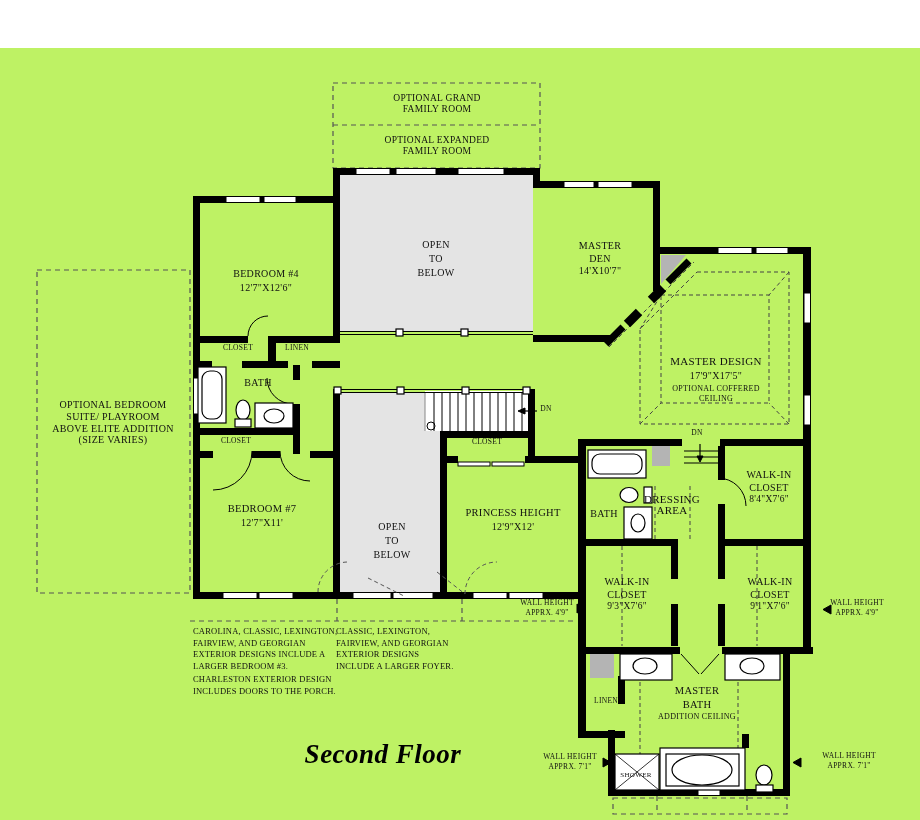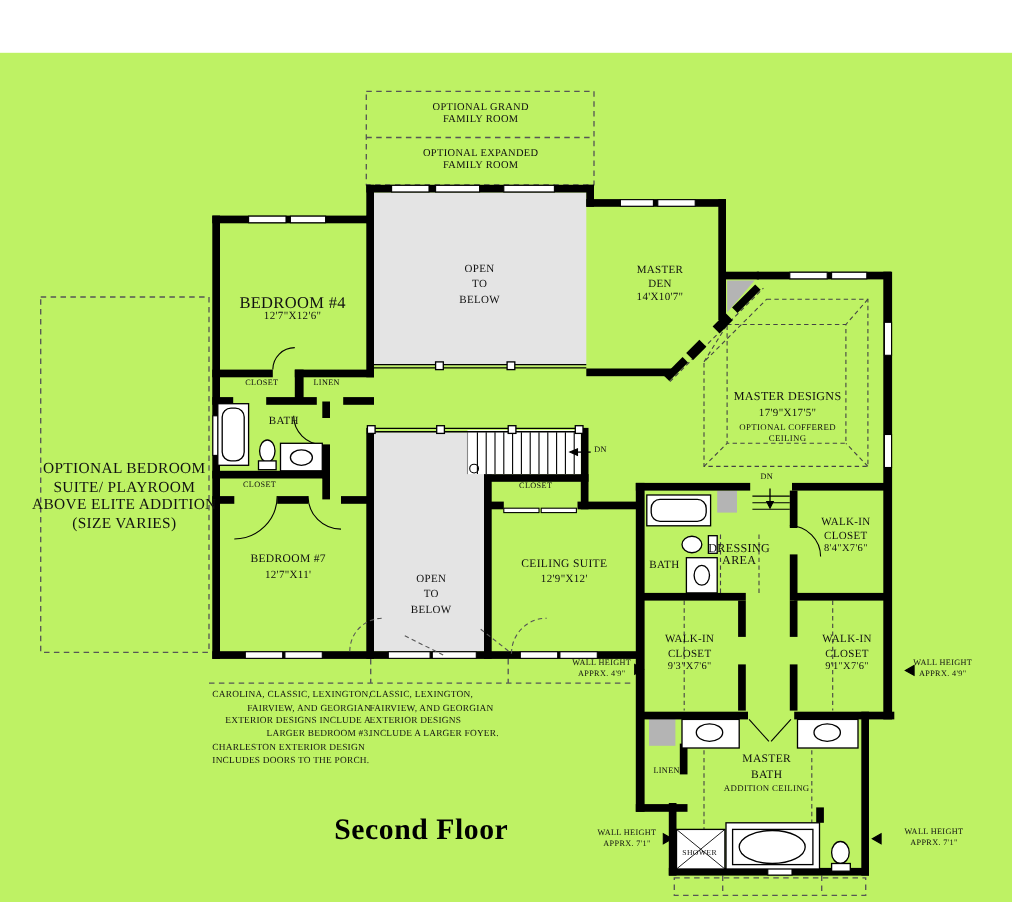--- a/index.html
+++ b/index.html
@@ -248,48 +248,48 @@
     <polygon points="831,557 831,566 823,561.5"></polygon>
     <polygon points="603,710 603,719 611,714.5"></polygon>
     <polygon points="801,710 801,719 793,714.5"></polygon>
   </g>
 </svg>
 
 <div class="lbl" style="left:437px;top:45px;font-size:9.5px;">OPTIONAL GRAND
 FAMILY ROOM</div>
 <div class="lbl" style="left:437px;top:87px;font-size:9.5px;">OPTIONAL EXPANDED
 FAMILY ROOM</div>
-<div class="lbl" style="left:113px;top:371px;font-size:14px;">OPTIONAL BEDROOM
+<div class="lbl" style="left:113px;top:351px;font-size:10px;">OPTIONAL BEDROOM
 SUITE/ PLAYROOM
 ABOVE ELITE ADDITION
 (SIZE VARIES)</div>
 
-<div class="lbl" style="left:266px;top:220px;font-size:15px;">BEDROOM #4</div>
+<div class="lbl" style="left:266px;top:220px;font-size:10px;">BEDROOM #4</div>
 <div class="lbl" style="left:266px;top:234px;font-size:10px;">12'7"X12'6"</div>
 
 <div class="lbl" style="left:436px;top:190px;font-size:10px;line-height:14px;">OPEN
 TO
 BELOW</div>
 <div class="lbl" style="left:392px;top:472px;font-size:10px;line-height:14px;">OPEN
 TO
 BELOW</div>
 
 <div class="lbl" style="left:600px;top:191px;font-size:10px;line-height:13px;">MASTER
 DEN</div>
 <div class="lbl" style="left:600px;top:217px;font-size:10px;">14'X10'7"</div>
 
-<div class="lbl" style="left:716px;top:307px;font-size:11px;">MASTER DESIGNS</div>
+<div class="lbl" style="left:716px;top:307px;font-size:11px;">MASTER DESIGN</div>
 <div class="lbl" style="left:716px;top:322px;font-size:10px;">17'9"X17'5"</div>
 <div class="lbl" style="left:716px;top:336px;font-size:8px;line-height:10px;text-align:center;">OPTIONAL COFFERED
 CEILING</div>
 
 <div class="lbl" style="left:262px;top:455px;font-size:10.5px;">BEDROOM #7</div>
 <div class="lbl" style="left:262px;top:469px;font-size:10px;">12'7"X11'</div>
 
-<div class="lbl" style="left:513px;top:459px;font-size:10.5px;">CEILING SUITE</div>
+<div class="lbl" style="left:513px;top:459px;font-size:10.5px;">PRINCESS HEIGHT</div>
 <div class="lbl" style="left:513px;top:473px;font-size:10px;">12'9"X12'</div>
 
 <div class="lbl" style="left:238px;top:296px;font-size:7.5px;">CLOSET</div>
 <div class="lbl" style="left:297px;top:296px;font-size:7.5px;">LINEN</div>
 <div class="lbl" style="left:258px;top:329px;font-size:10px;">BATH</div>
 <div class="lbl" style="left:236px;top:389px;font-size:7.5px;">CLOSET</div>
 <div class="lbl" style="left:487px;top:390px;font-size:7.5px;">CLOSET</div>
 
 <div class="lbl" style="left:604px;top:460px;font-size:10px;">BATH</div>
 <div class="lbl" style="left:672px;top:446px;font-size:11px;line-height:10.5px;">DRESSING
@@ -316,26 +316,26 @@
 
 <div class="lbl" style="left:547px;top:550px;font-size:7.5px;line-height:10px;">WALL HEIGHT
 APPRX. 4'9"</div>
 <div class="lbl" style="left:857px;top:550px;font-size:7.5px;line-height:10px;">WALL HEIGHT
 APPRX. 4'9"</div>
 <div class="lbl" style="left:570px;top:704px;font-size:7.5px;line-height:10px;">WALL HEIGHT
 APPRX. 7'1"</div>
 <div class="lbl" style="left:849px;top:703px;font-size:7.5px;line-height:10px;">WALL HEIGHT
 APPRX. 7'1"</div>
 
-<div class="note" style="left:193px;top:578px;text-align:right;">CAROLINA, CLASSIC, LEXINGTON,
+<div class="note" style="left:193px;top:578px;">CAROLINA, CLASSIC, LEXINGTON,
 FAIRVIEW, AND GEORGIAN
 EXTERIOR DESIGNS INCLUDE A
 LARGER BEDROOM #3.</div>
 <div class="note" style="left:193px;top:626px;">CHARLESTON EXTERIOR DESIGN
 INCLUDES DOORS TO THE PORCH.</div>
 <div class="note" style="left:336px;top:578px;">CLASSIC, LEXINGTON,
 FAIRVIEW, AND GEORGIAN
 EXTERIOR DESIGNS
 INCLUDE A LARGER FOYER.</div>
 
-<div class="title" style="left:383px;top:691px;">Second Floor</div>
+<div class="title" style="left:383px;top:691px;font-style:italic;">Second Floor</div>
 
 </div>
 
 </body></html>

